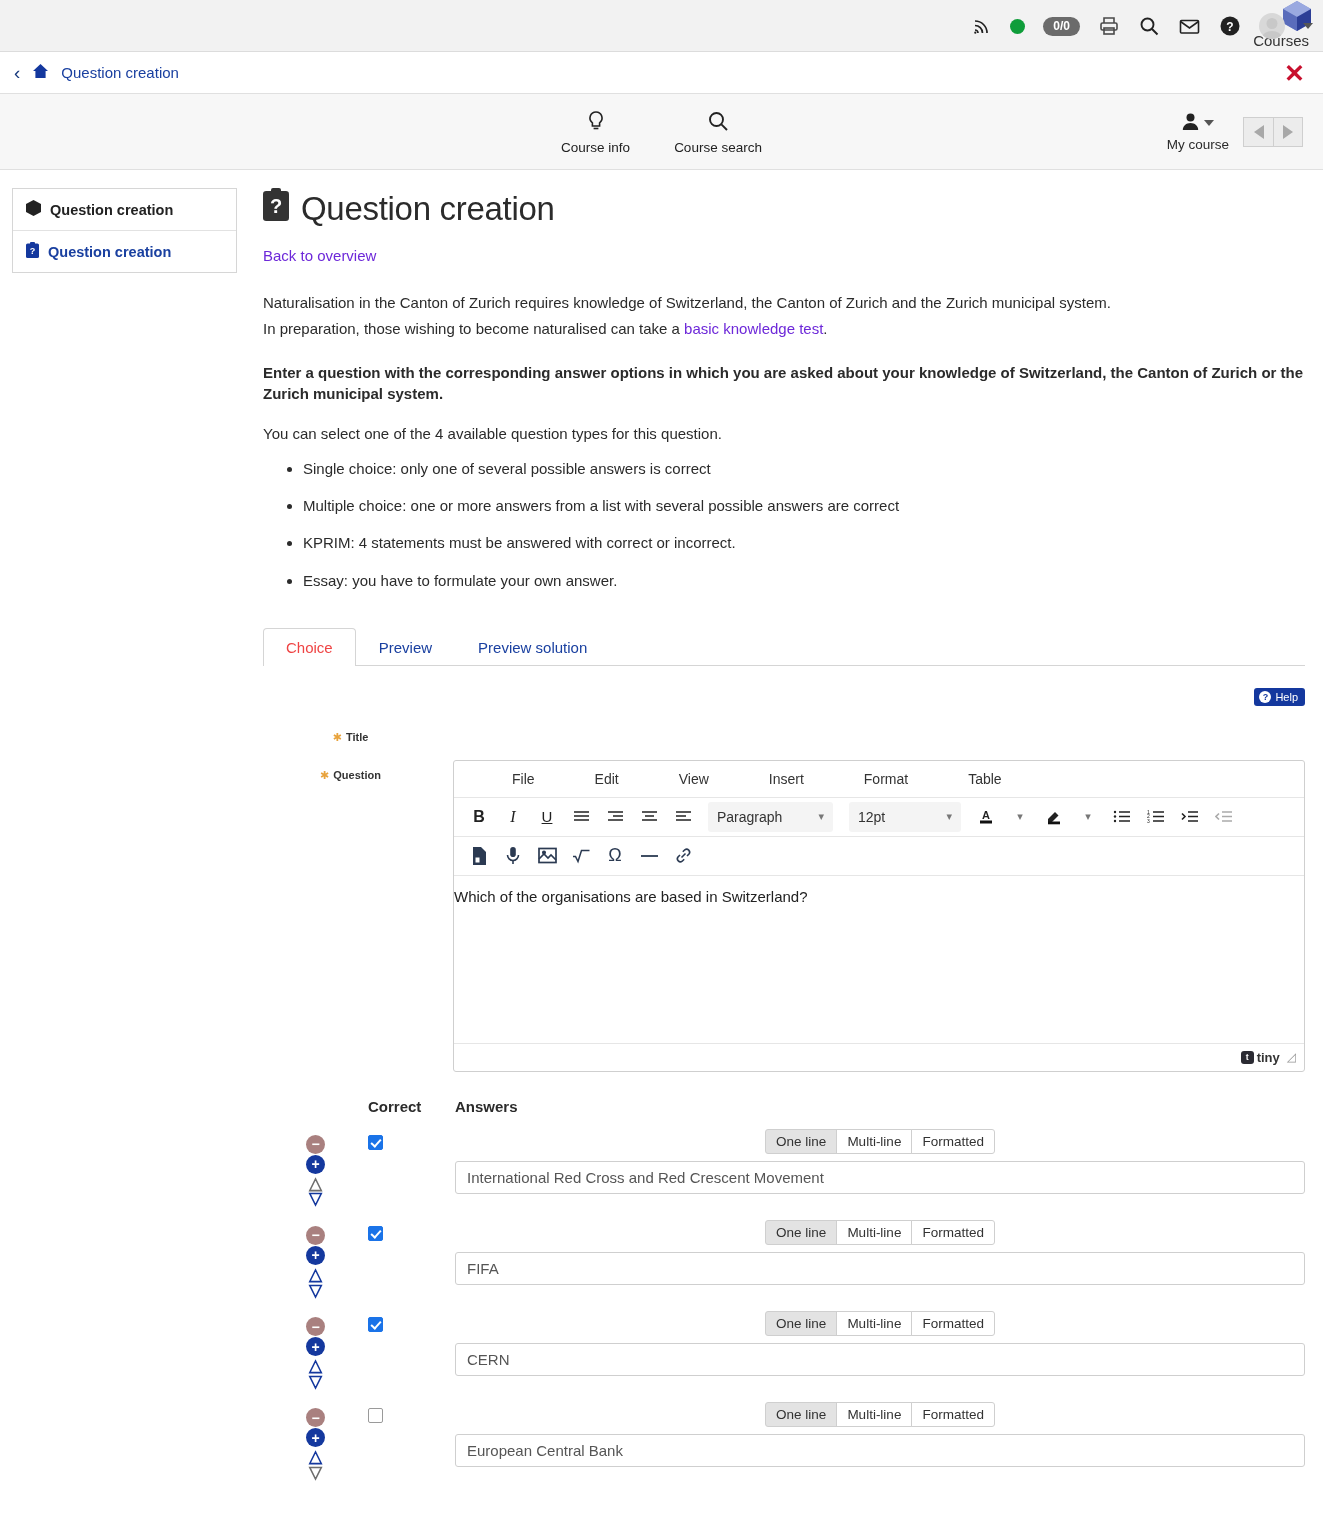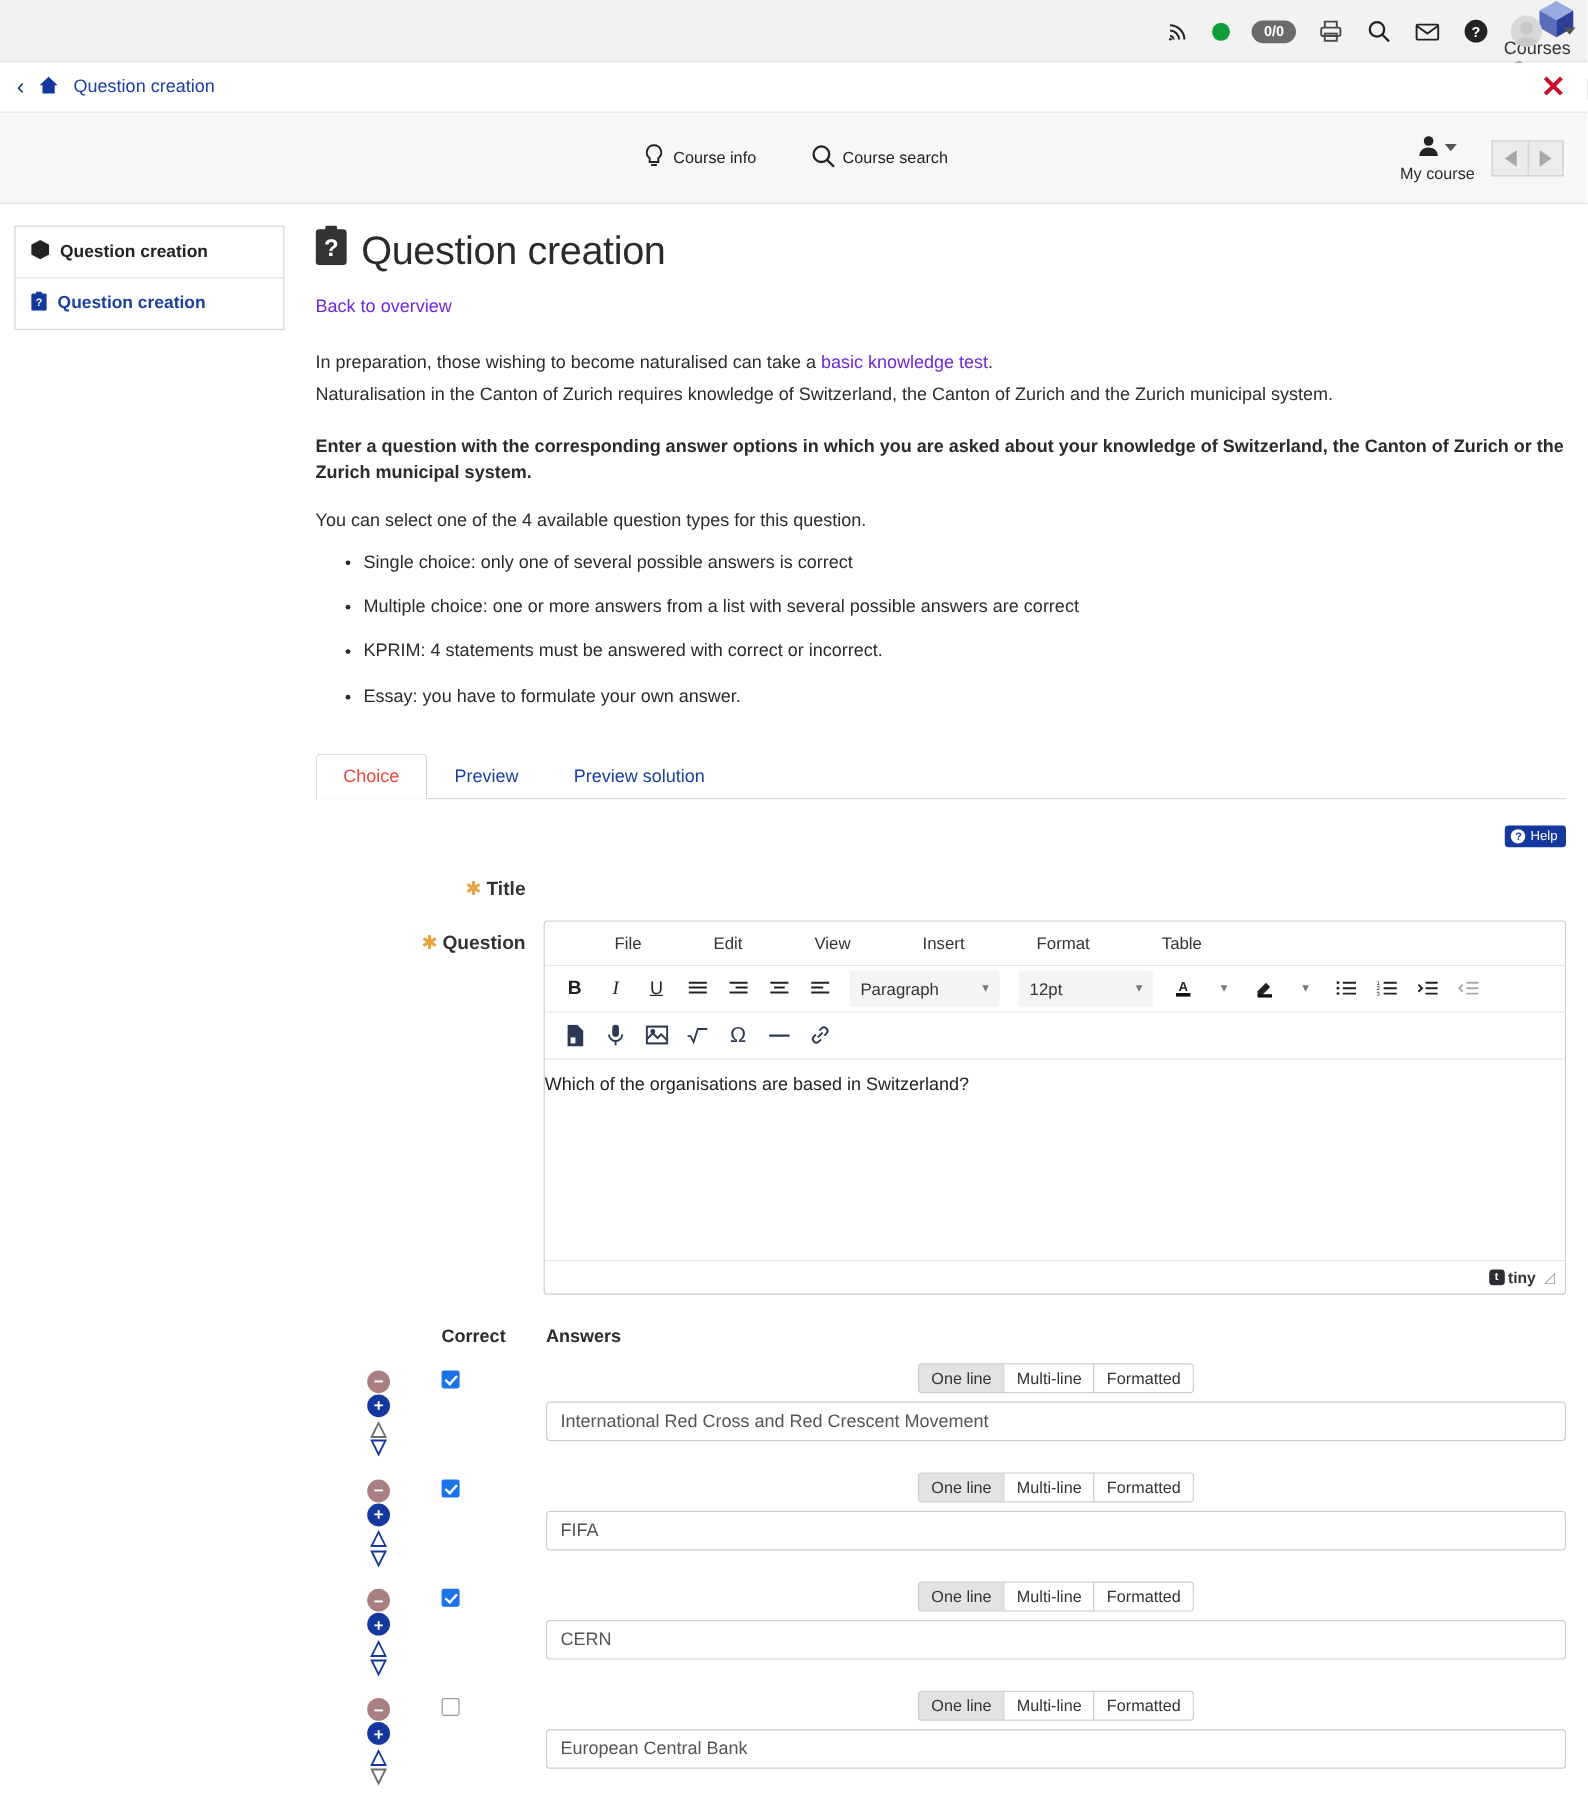--- a/index.html
+++ b/index.html
@@ -65,21 +65,21 @@
     position:absolute; right:18px; top:50%; transform:translateY(-50%);
     color:#c8102e; font-size:25px; font-weight:bold; cursor:pointer; line-height:1;
   }
 
   
   .coursebar {
     height:76px; background:#f7f7f7; border-bottom:1px solid #e0e0e0;
     display:flex; align-items:center; justify-content:center; position:relative;
   }
   .cb-item {
-    display:flex; align-items:center; gap:4px;
+    display:flex; flex-direction:column; align-items:center; gap:4px;
     padding:0 22px; cursor:pointer; font-size:13.5px; color:#222;
   }
   .cb-right {
     position:absolute; right:20px; top:0; height:76px;
     display:flex; align-items:center; gap:14px;
   }
   .mycourse { display:flex; flex-direction:column; align-items:center; gap:3px; cursor:pointer; font-size:13.5px; }
   .mycourse-row { display:flex; align-items:center; gap:4px; }
   .arrowbtns { display:flex; }
   .arrowbtn {
@@ -132,22 +132,22 @@
   .help-badge {
     background:#14389e; color:#fff; font-size:11px; border-radius:3px;
     padding:3px 7px 3px 5px; display:flex; align-items:center; gap:4px; cursor:pointer;
   }
   .help-q {
     width:12px;height:12px;border-radius:50%;background:#fff;color:#14389e;
     font-size:9px;font-weight:bold;display:flex;align-items:center;justify-content:center;
   }
   .frow { display:flex; margin-top:16px; }
   .flabel {
-    width:190px; text-align:right; padding-right:15px; padding-top:9px;
-    font-weight:bold; font-size:16px; color:#333; white-space:nowrap;
+    width:190px; text-align:center; padding-right:15px; padding-top:9px;
+    font-weight:bold; font-size:11px; color:#333; white-space:nowrap;
   }
   .req { color:#e8a33d; font-weight:normal; margin-right:4px; }
   .fcontrol { flex:1; }
   .tin {
     width:100%; height:34px; border:1px solid #cfcfcf; border-radius:3px;
     padding:0 11px; font-family:"Liberation Sans", sans-serif; font-size:15px; color:#555;
     background:#fff;
   }
 
   
@@ -377,24 +377,24 @@
           <rect x="8" y="0" width="10" height="6" rx="2" fill="#333"></rect>
           <text x="13" y="25" font-size="20" font-weight="bold" fill="#fff" text-anchor="middle" font-family="Liberation Sans, sans-serif">?</text>
         </svg>
       </span>
       <span>Question creation</span>
     </h1>
 
     <a class="link back-ov">Back to overview</a>
 
     <div class="intro">
+      <p>Naturalisation in the Canton of Zurich requires knowledge of Switzerland, the Canton of Zurich and the Zurich municipal system.</p>
       <p>
         <span>In preparation, those wishing to become naturalised can take a </span><a class="link">basic knowledge test</a><span>.</span>
       </p>
-      <p>Naturalisation in the Canton of Zurich requires knowledge of Switzerland, the Canton of Zurich and the Zurich municipal system.</p>
       <p class="bold-p">Enter a question with the corresponding answer options in which you are asked about your knowledge of Switzerland, the Canton of Zurich or the Zurich municipal system.</p>
       <p>You can select one of the 4 available question types for this question.</p>
       <ul>
         <li>Single choice: only one of several possible answers is correct</li>
         <li>Multiple choice: one or more answers from a list with several possible answers are correct</li>
         <li>KPRIM: 4 statements must be answered with correct or incorrect.</li>
         <li>Essay: you have to formulate your own answer.</li>
       </ul>
     </div>
 

